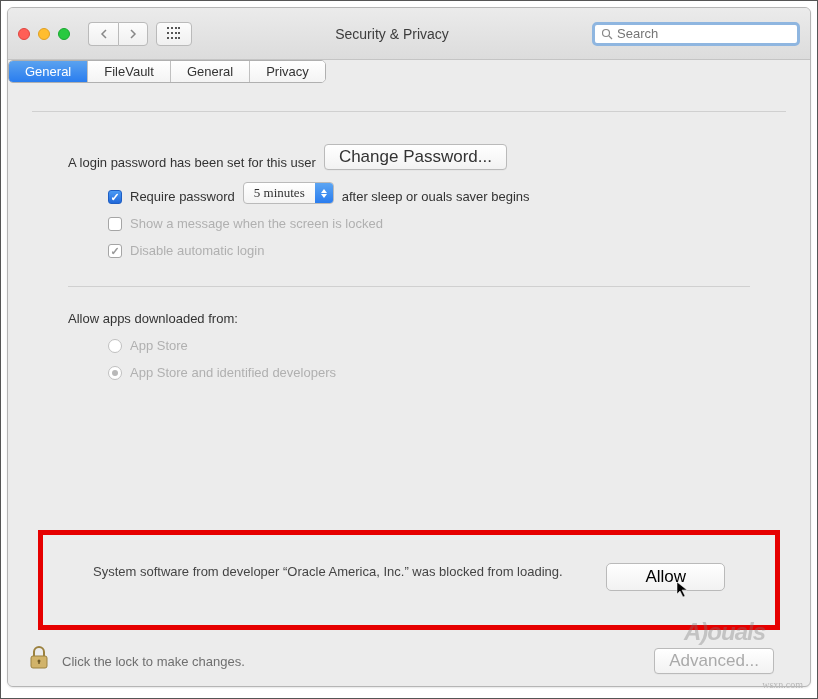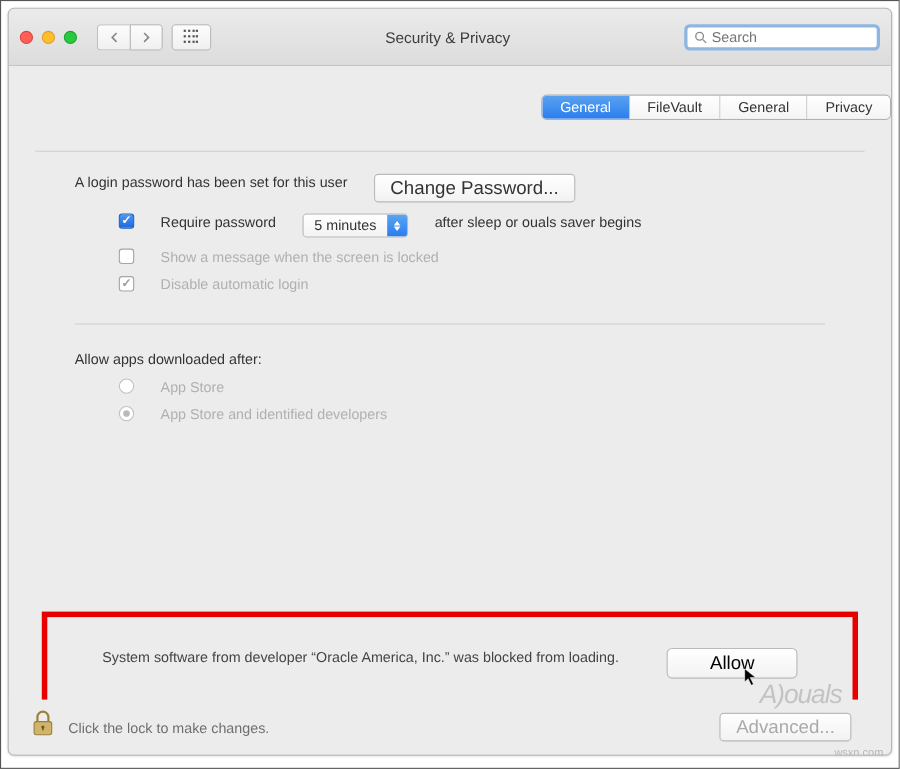--- a/index.html
+++ b/index.html
@@ -65,59 +65,59 @@
     .grid-icon {
       width:14px; height:14px;
       display:grid; grid-template-columns: repeat(4,1fr); grid-template-rows: repeat(3,1fr); gap:1px;
     }
     .grid-icon span { background:#555; width:2px; height:2px; }
     .title {
       flex: 1; text-align:center; font-size:14px; color:#3d3d3d;
       font-weight:400;
     }
     .search-box {
-      width: 178px; height: 24px;
+      width: 208px; height: 24px;
       background: #fff;
       border: 3px solid #8fb6e0;
       border-radius: 5px;
       display:flex; align-items:center; padding:0 6px;
       gap:4px;
     }
     .search-box svg { flex:none; }
     .search-box input {
       border:none; outline:none; width:100%; font-size:13px; color:#333;
       background:transparent;
     }
     .content {
       position:relative;
       height: calc(100% - 52px - 50px);
     }
     .tabs {
-      display:flex; justify-content:flex-end; margin-top:26px;
+      display:flex; justify-content:flex-start; 
     }
     .tab-bar {
       display:flex; border:1px solid #b0b0b0; border-radius:5px; overflow:hidden;
       background:#fff;
     }
     .tab {
       padding: 3px 16px; font-size:13px; border-right:1px solid #c0c0c0;
       background: linear-gradient(#fff,#f4f4f4);
       color:#333;
     }
     .tab:last-child { border-right:none; }
     .tab.active {
       background: linear-gradient(#5aa2ef,#2a7def);
       color:#fff;
     }
     .panel {
       margin: 28px 24px 0;
       border-top:1px solid #d0d0d0;
       padding: 20px 36px 0;
     }
-    .row { display:flex; align-items:flex-start; margin-bottom:10px; gap:24px; flex-wrap:wrap; }
+    .row { display:flex; align-items:flex-end; margin-bottom:10px; gap:8px; flex-wrap:wrap;margin-top:12px; }
     .btn {
       background: linear-gradient(#fff,#f2f2f2);
       border:1px solid #bababa; border-radius:4px;
       padding:2px 14px; font-size:17px; color:#333;
       box-shadow: 0 0.5px 0 rgba(0,0,0,0.05);
     }
     .btn.disabled { color:#aaa; }
     .checkbox {
       width:14px; height:14px; border:1px solid #a5a5a5; border-radius:3px;
       display:inline-flex; align-items:center; justify-content:center;
@@ -132,20 +132,21 @@
     }
     .checkbox.grey-checked::after {
       content:"✓"; color:#999; font-size:11px; line-height:1; font-weight:bold;
     }
     .indent { margin-left:40px; }
     .select {
       background: linear-gradient(#fff,#f3f3f3);
       border:1px solid #bababa; border-radius:4px;
       display:flex; align-items:stretch; height:22px;
       overflow:hidden;
+      font-family:Liberation Serif, serif;
     }
     .select .sel-label { padding: 2px 10px; font-size:13px; }
     .select .sel-caret {
       width:18px; background: linear-gradient(#5ca5f2,#2a7def);
       display:flex; flex-direction:column; align-items:center; justify-content:center;
       gap:1px;
     }
     .caret-up, .caret-down { width:0;height:0; border-left:3px solid transparent; border-right:3px solid transparent;}
     .caret-up { border-bottom:4px solid #fff; }
     .caret-down { border-top:4px solid #fff; }
@@ -183,28 +184,28 @@
       position:absolute; left:0; right:16px; bottom:0;
       height:50px;
       display:flex; align-items:center;
       padding: 0 20px; gap:12px;
       background:#ececec;
     }
     .lock-icon { font-size:22px; color:#8a7642; }
     .footer-text { color:#6f6f6f; font-size:13px; flex:1; }
     .watermark {
       position:absolute; right:45px; bottom:40px;
-      font-size:24px; font-weight:normal; font-style:italic;
+      font-size:24px; font-weight:bold; font-style:italic;
       color:rgba(120,120,120,0.35);
       pointer-events:none;
       letter-spacing:-1px;
     }
     .wsxn {
       position:absolute; right:14px; bottom:8px;
-      font-size:10px; color:#b7b7b7;
+      font-size:10px; color:#b7b7b7;font-family:Liberation Serif, serif;
     }
   </style>
 </head>
 <body>
 
 <div class="outer-border">
 <div class="window">
 
   <div class="titlebar">
     <div class="traffic-lights">
@@ -283,21 +284,21 @@
         <span class="muted">Show a message when the screen is locked</span>
       </div>
       <div class="row indent">
         <span class="checkbox grey-checked"></span>
         <span class="muted">Disable automatic login</span>
       </div>
 
       <div class="divider"></div>
 
       <div class="row">
-        <span>Allow apps downloaded after:</span>
+        <span>Allow apps downloaded from:</span>
       </div>
       <div class="row indent">
         <span class="radio"></span>
         <span class="muted">App Store</span>
       </div>
       <div class="row indent">
         <span class="radio selected"></span>
         <span class="muted">App Store and identified developers</span>
       </div>
     </div>

